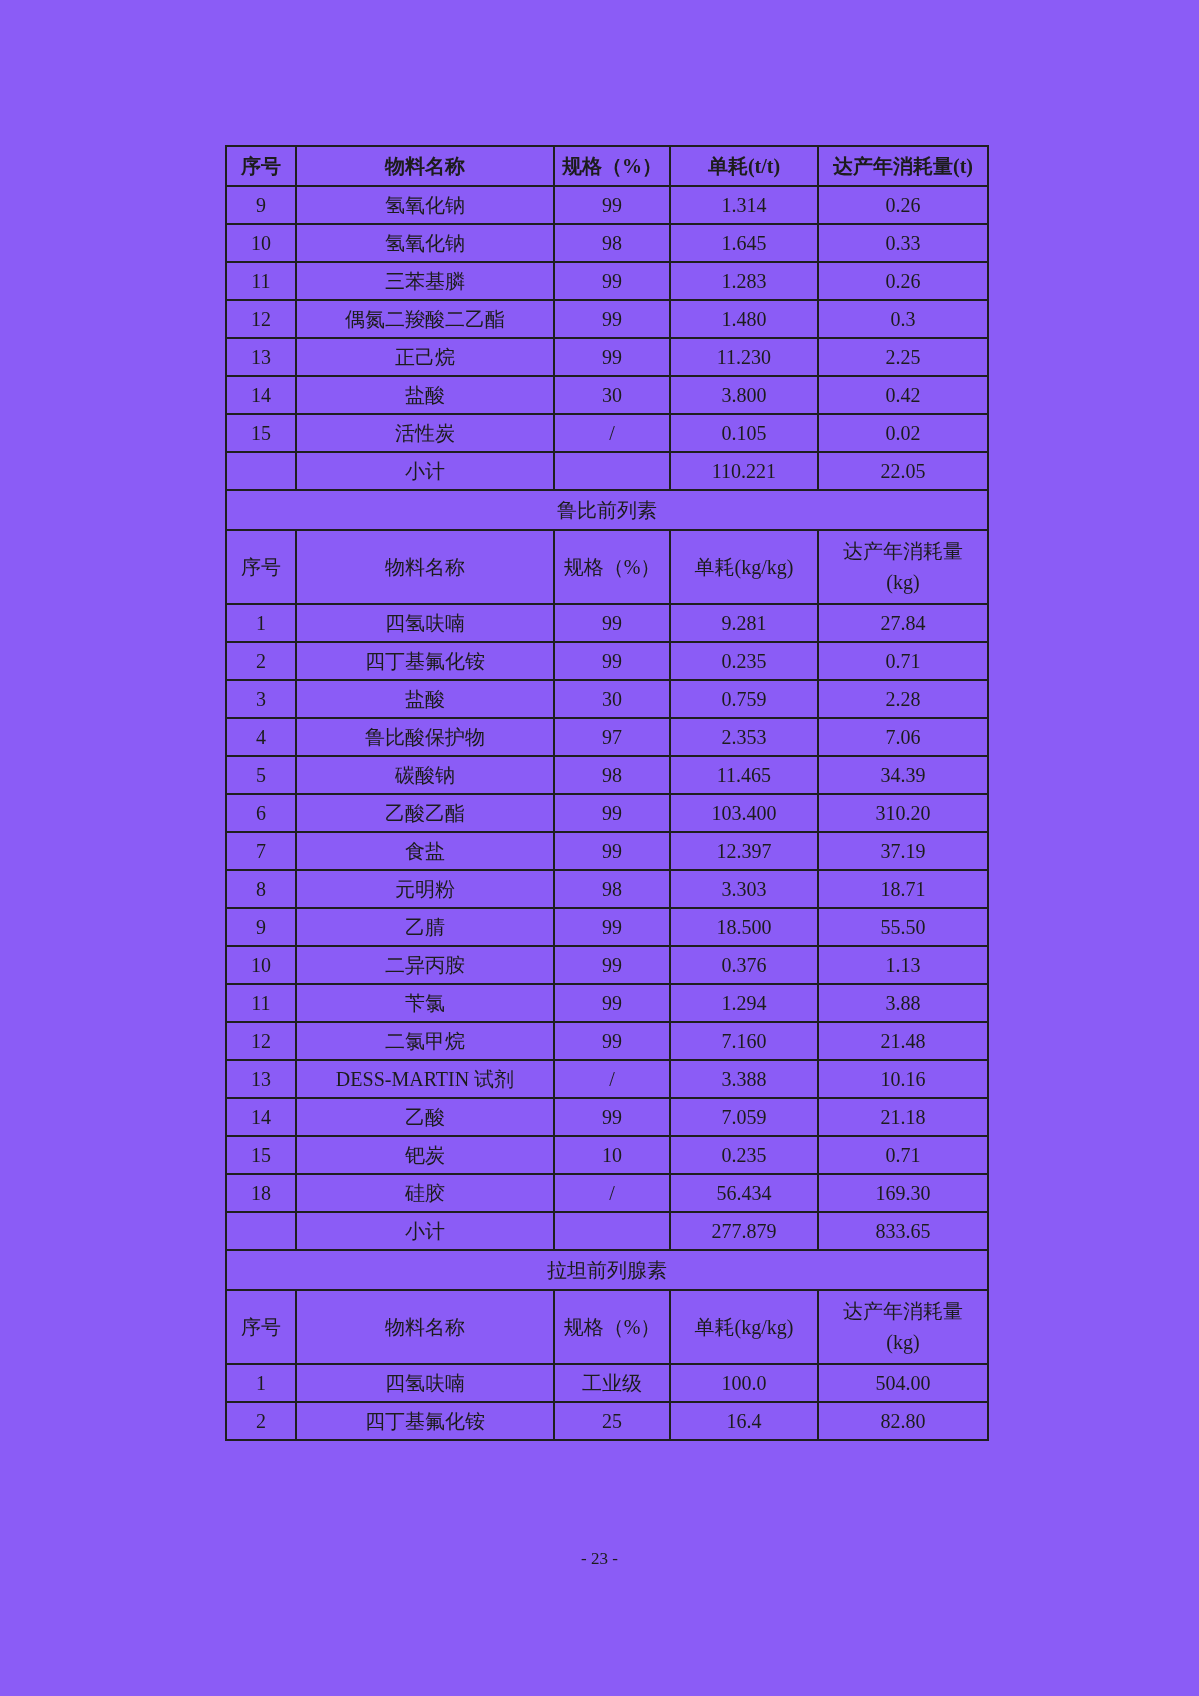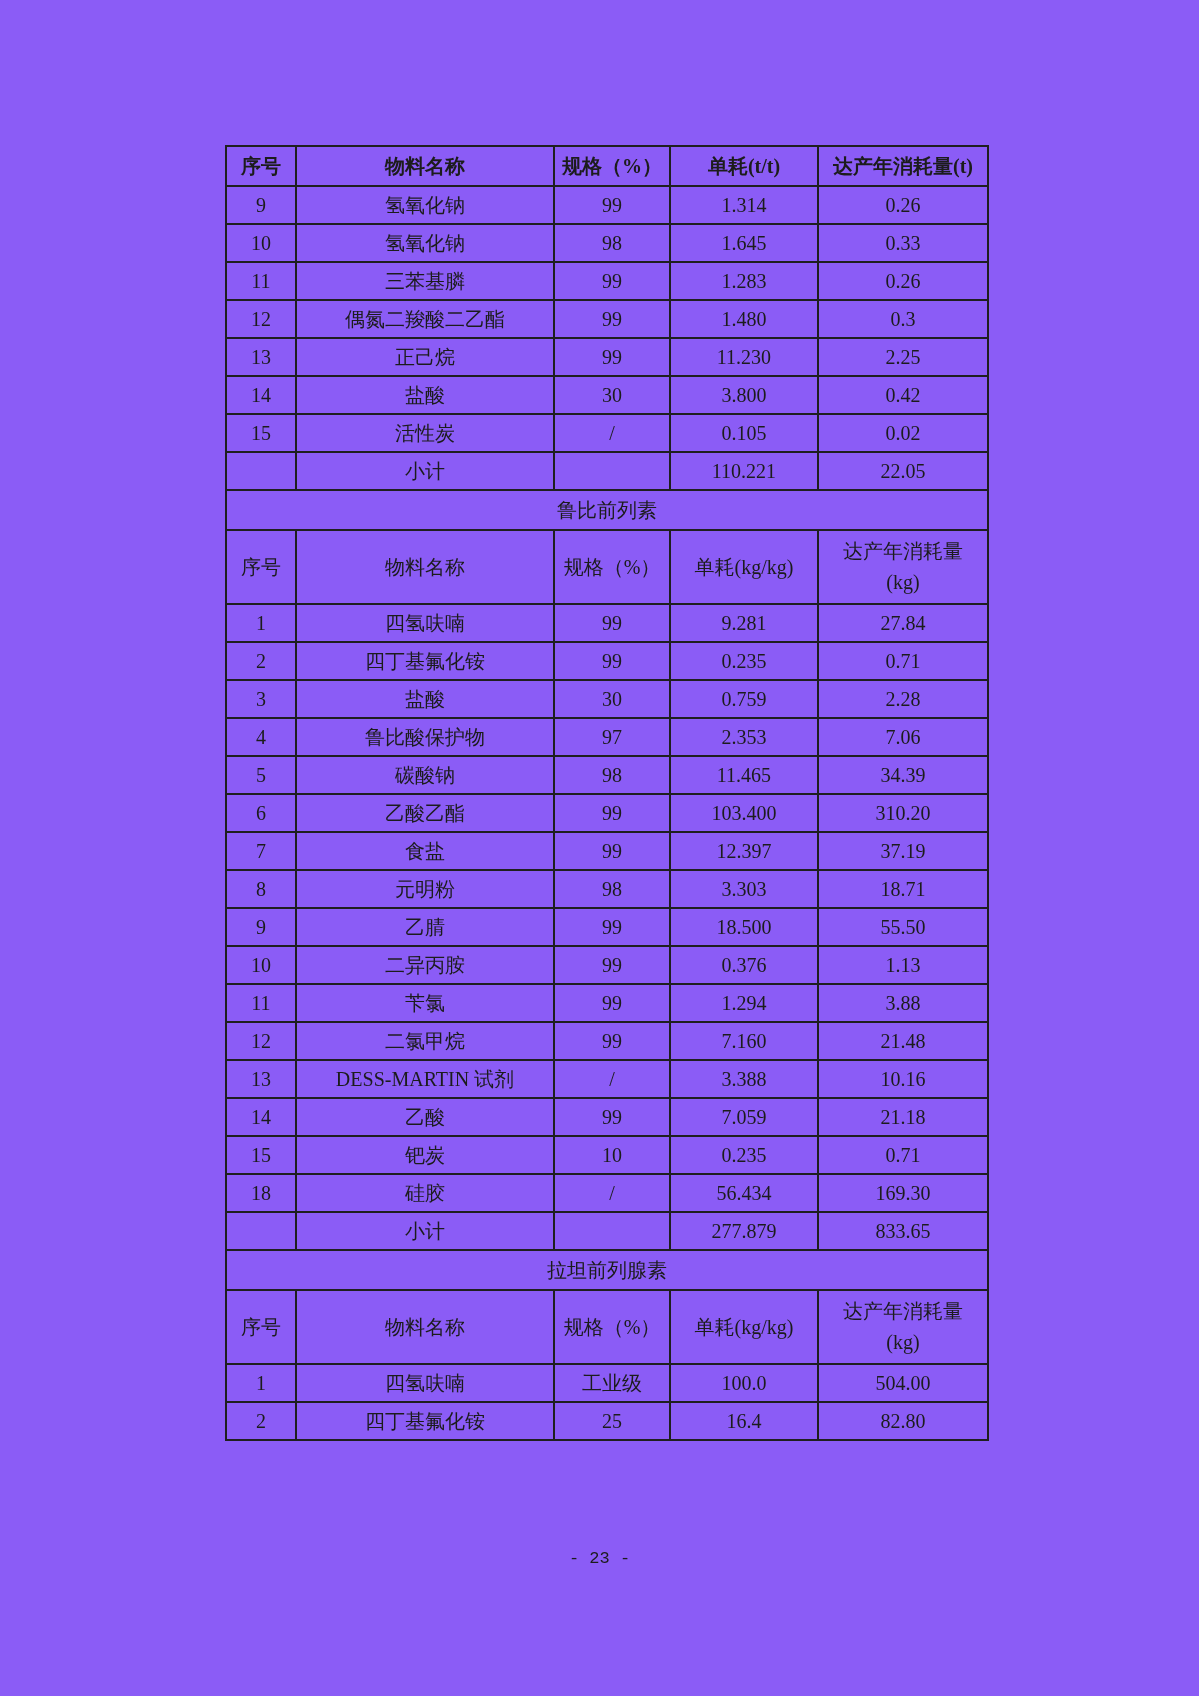--- a/index.html
+++ b/index.html
@@ -43,21 +43,21 @@
   tr.row-head2 th { font-weight: normal; }
   .two-line div { line-height: 1.55; }
   .footer {
     position: absolute;
     left: 0;
     right: 0;
     top: 1549px;
     text-align: center;
     font-size: 17px;
     color: #1c1c1c;
-    font-family: Liberation Mono, monospace;
+    font-family: Liberation Serif, serif;
   }
 </style>
 </head>
 <body>
 
 <div class="page">
 
   <table class="doc-table">
     <colgroup>
       <col style="width:70px">

